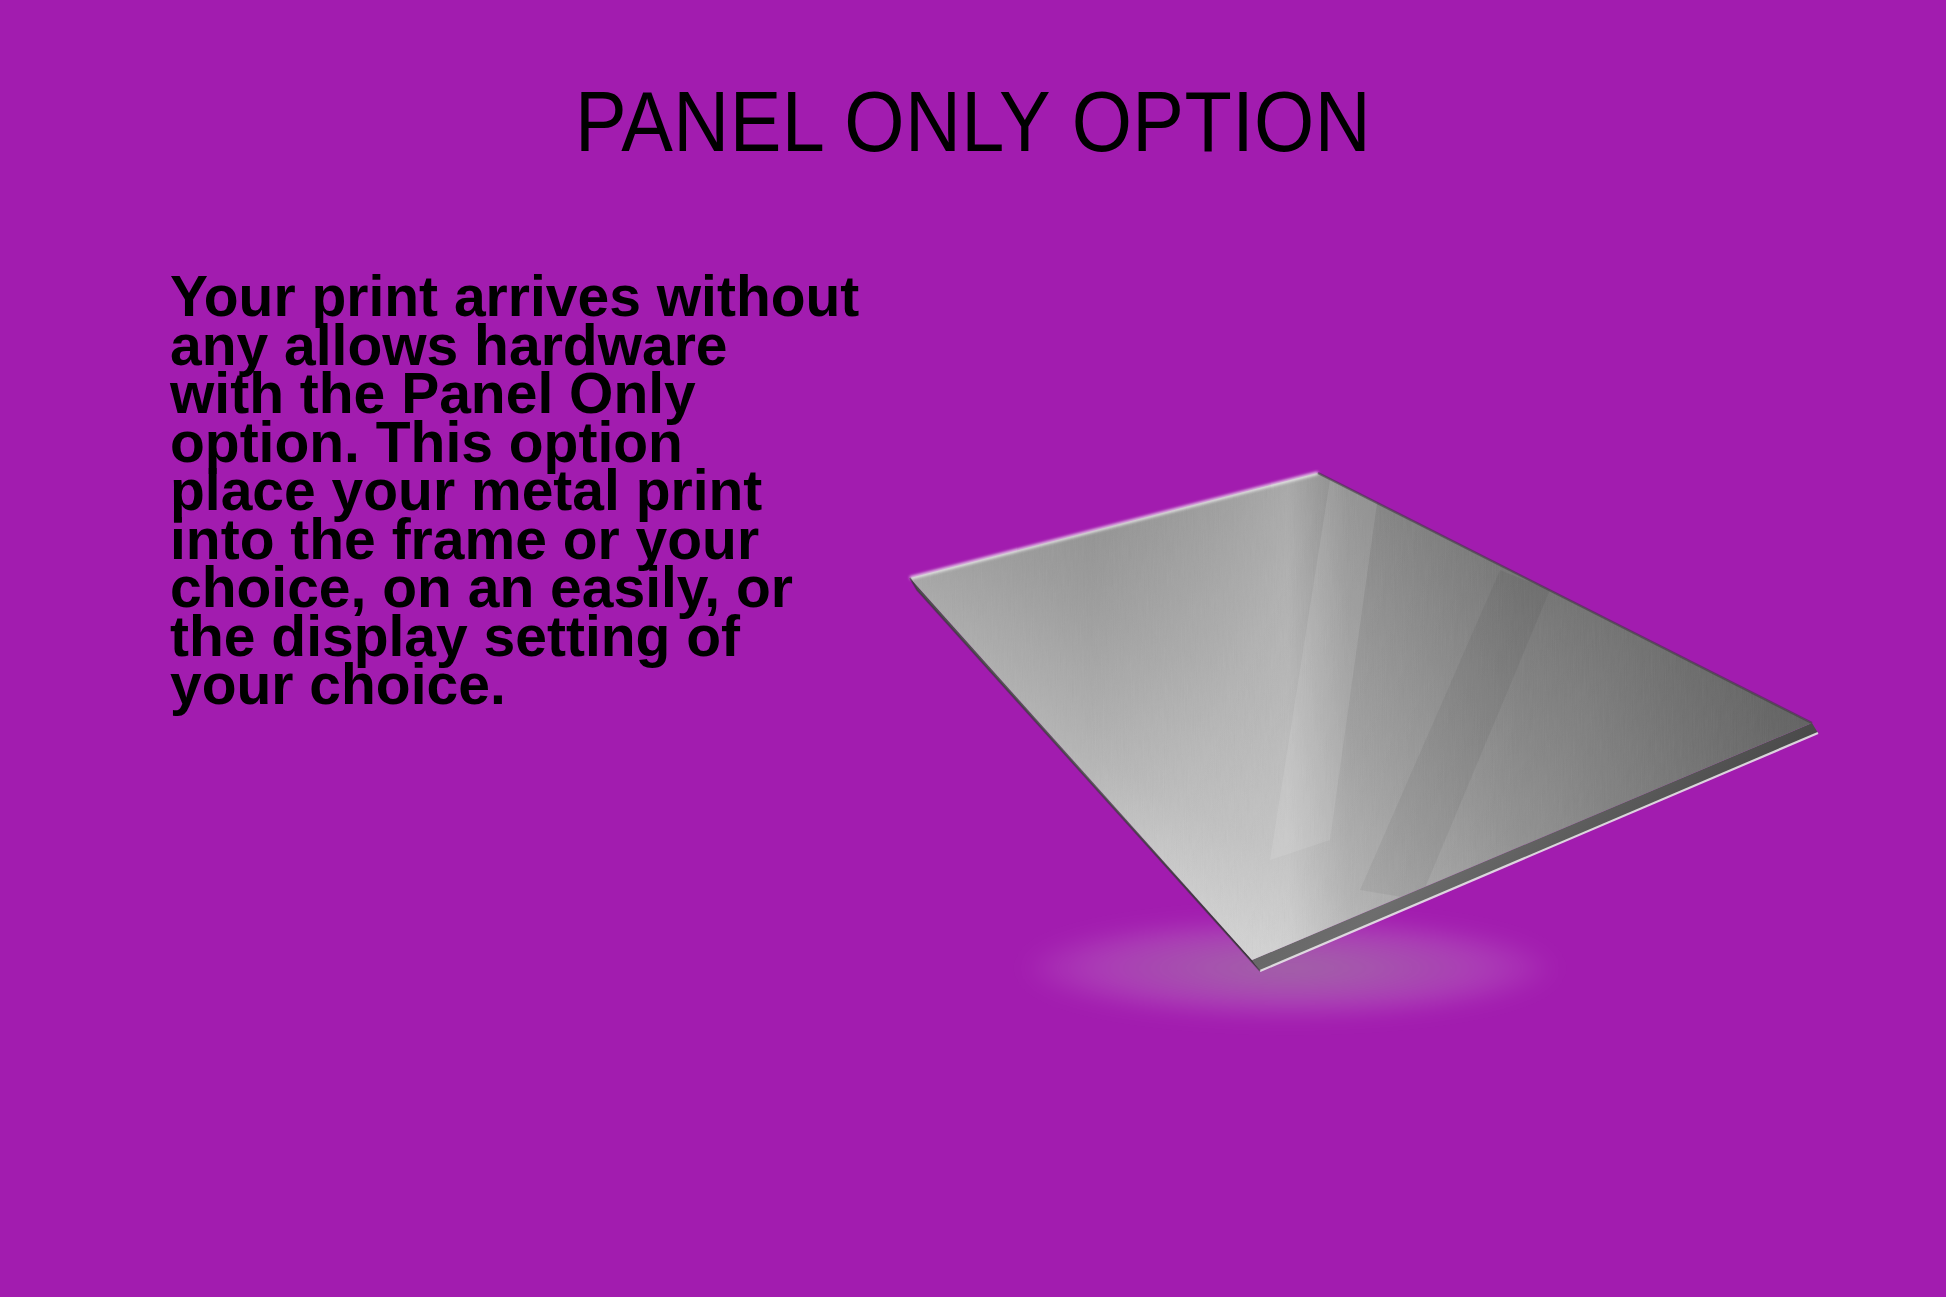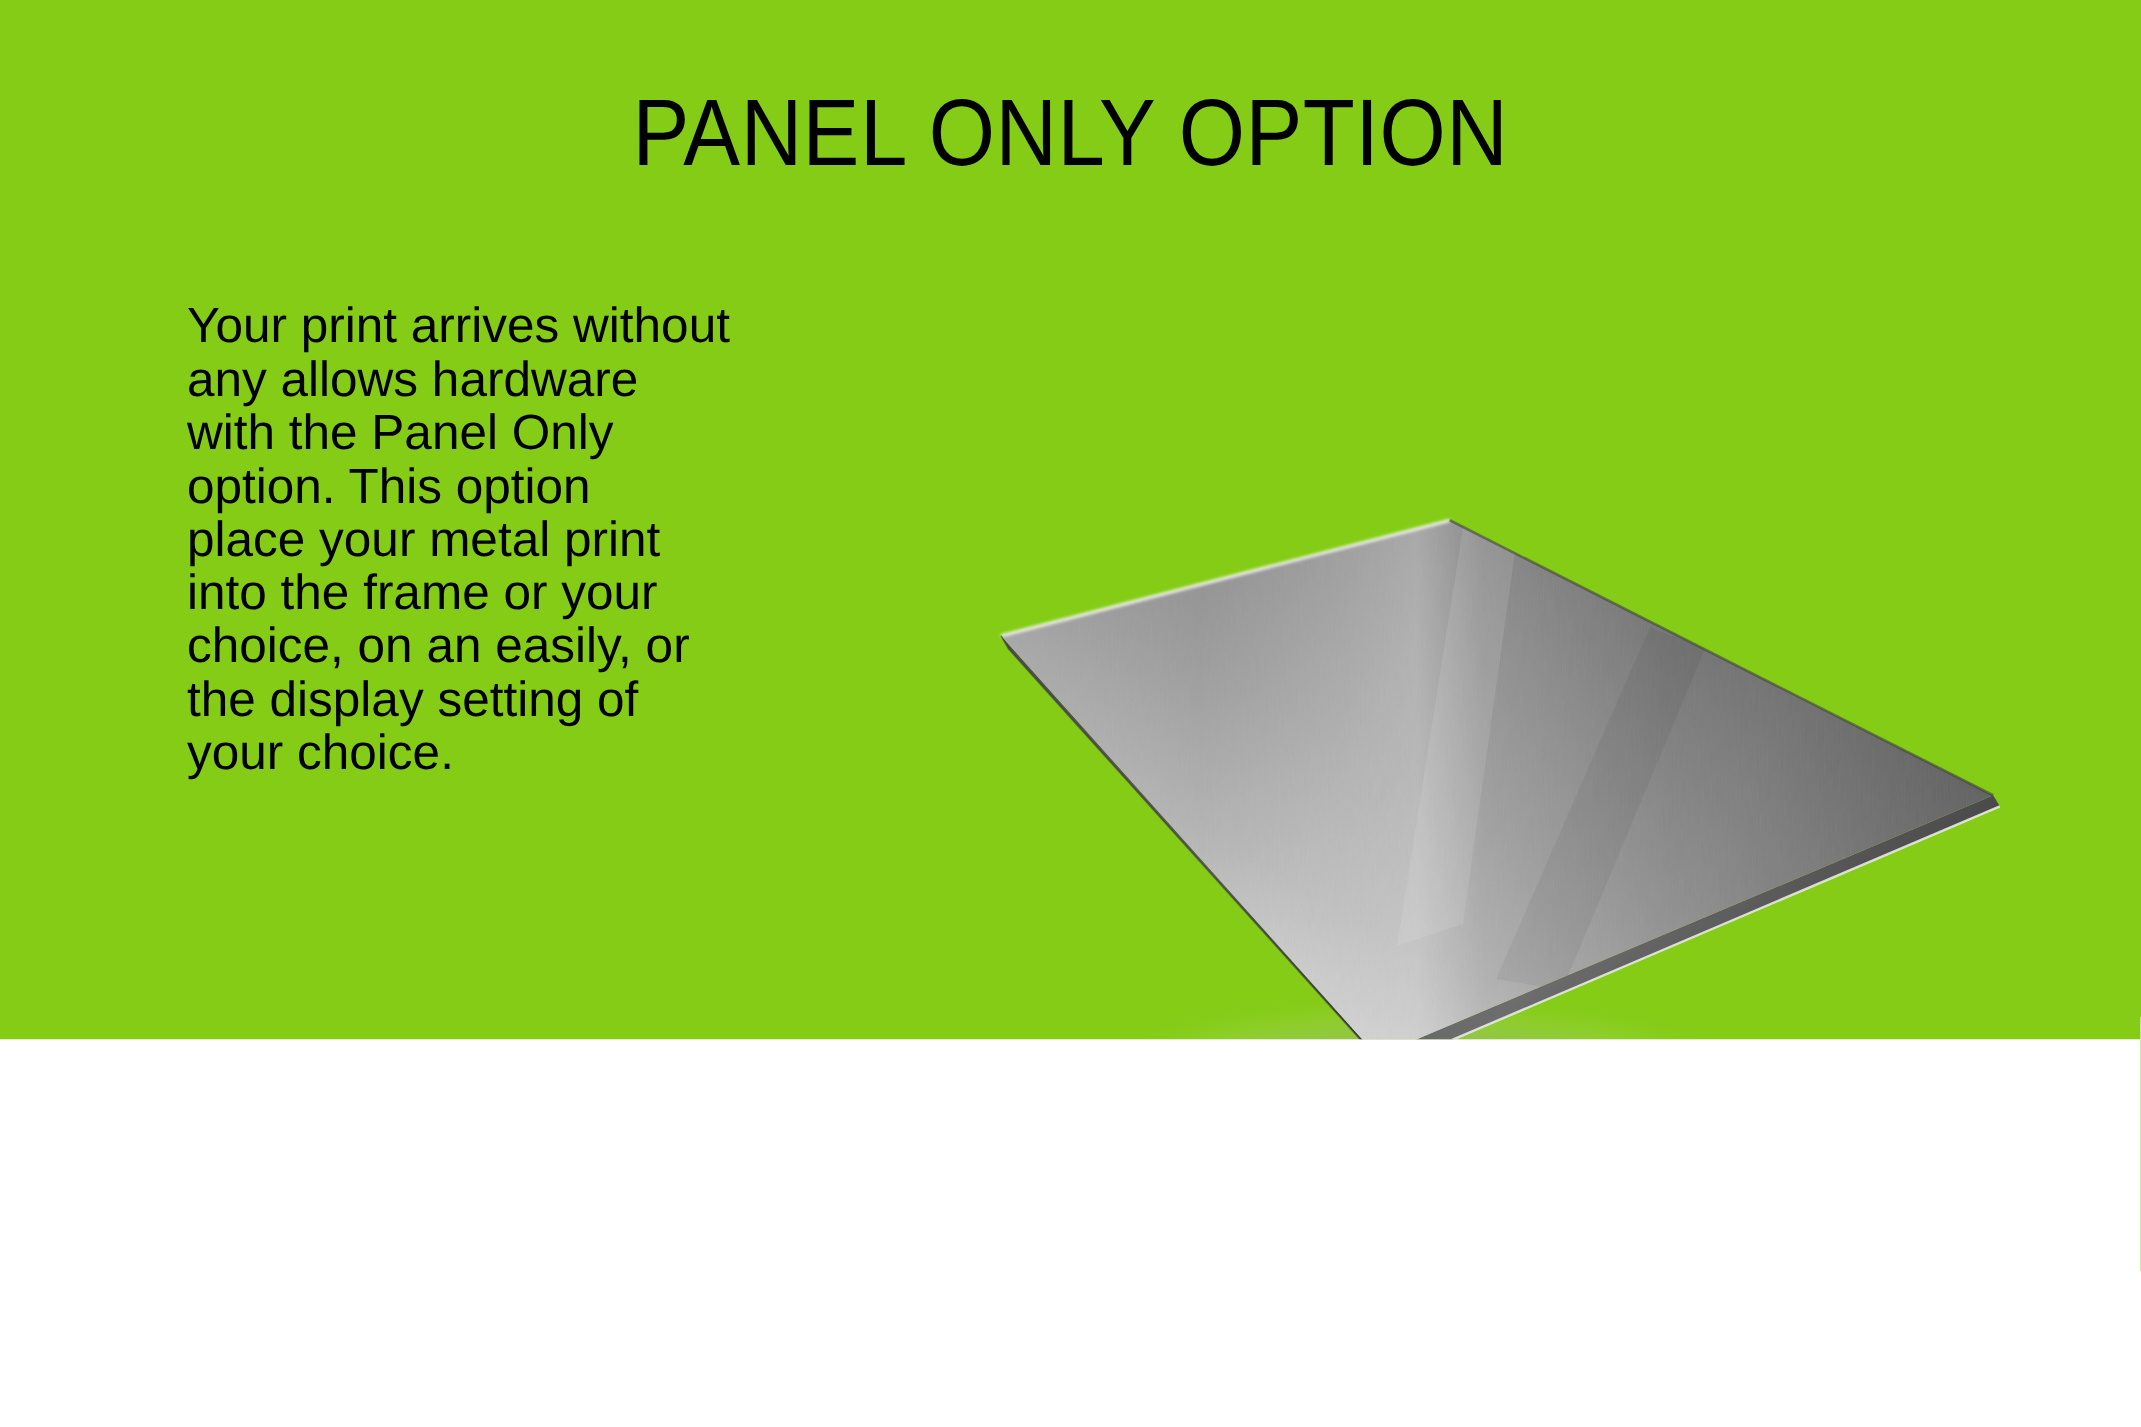--- a/index.html
+++ b/index.html
@@ -8,22 +8,22 @@
     background: #ffffff;
   }
   body {
     font-family: "Liberation Sans", sans-serif;
     -webkit-font-smoothing: antialiased;
   }
 
   #slide {
     position: relative;
     width: 1946px;
-    height: 945px;
-    background: #84cc16;
+    height: 1297px;
+    background: #a21caf;
     overflow: hidden;
   }
 
   
   #slide-title {
     position: absolute;
     left: 0;
     top: 78px;
     width: 1946px;
     text-align: center;
@@ -38,23 +38,23 @@
     white-space: nowrap;
   }
 
   
   #body-text {
     position: absolute;
     left: 170px;
     top: 272px;
     width: 470px;
     font-family: "Liberation Sans", sans-serif;
-    font-size: 45px;
+    font-size: 57px;
     line-height: 48.5px;
-    font-weight: 400;
+    font-weight: 700;
     color: #000000;
     text-align: left;
     letter-spacing: 0px;
     word-spacing: 0px;
   }
   #body-text .ln {
     display: block;
     white-space: nowrap;
   }
 

